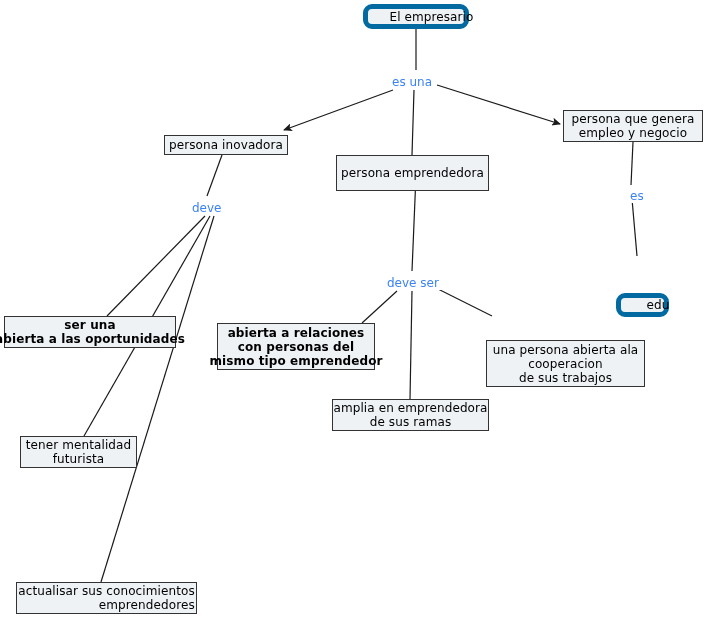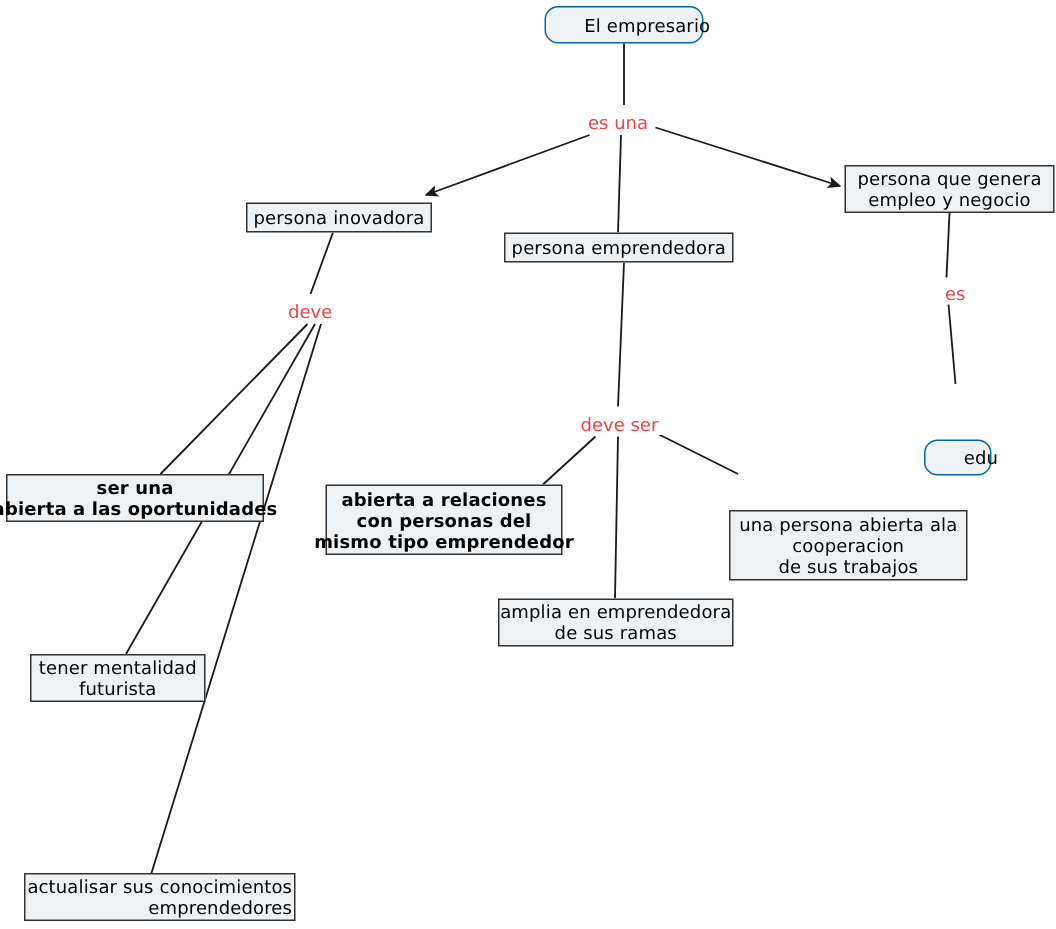--- a/index.html
+++ b/index.html
@@ -37,28 +37,28 @@
     text-align: center;
     display: flex;
     align-items: center;
     justify-content: center;
     padding: 2px 6px;
     white-space: pre;
     letter-spacing: 0.1px;
   }
   .node.rounded {
     border-radius: 9px;
-    border: 1px solid #0369a1;
+    border: 5px solid #0369a1;
     padding-left: 37px;
   }
   .link-label {
     position: absolute;
     font-size: 12px;
     line-height: 13px;
-    color: #ef4444;
+    color: #3b82f6;
     background: #ffffff;
     white-space: nowrap;
     text-align: center;
     padding: 0 2px;
   }
 </style>
 </head>
 <body>
 
 <div id="canvas">
@@ -83,21 +83,21 @@
         <line x1="416" y1="175" x2="412" y2="271" stroke="#1a1a1a" stroke-width="1.2"></line>
         <line x1="397" y1="291" x2="362" y2="323" stroke="#1a1a1a" stroke-width="1.2"></line>
         <line x1="412" y1="291" x2="410" y2="399" stroke="#1a1a1a" stroke-width="1.2"></line>
         <line x1="438" y1="289" x2="492" y2="316" stroke="#1a1a1a" stroke-width="1.2"></line>
       </g>
   </svg>
 
   <div id="node-layer">
       <div class="node rounded" style="left: 363px; top: 4px; width: 106px; height: 25px; background: rgb(238, 242, 245);">El empresario</div>
       <div class="node" style="left: 164px; top: 135px; width: 124px; height: 20px; background: rgb(238, 242, 245);">persona inovadora</div>
-      <div class="node" style="left: 336px; top: 155px; width: 153px; height: 20px; background: rgb(238, 242, 245);">persona emprendedora</div>
+      <div class="node" style="left: 336px; top: 155px; width: 153px; height: 36px; background: rgb(238, 242, 245);">persona emprendedora</div>
       <div class="node" style="left: 563px; top: 110px; width: 140px; height: 32px; background: rgb(238, 242, 245);">persona que genera
 empleo y negocio</div>
       <div class="node rounded" style="left: 616px; top: 256px; width: 41px; height: 24px; background: rgb(238, 242, 245); margin-top: 37px;">edu</div>
       <div class="node" style="left: 4px; top: 316px; width: 172px; height: 32px; background: rgb(238, 242, 245); font-weight: bold;">ser una
 abierta a las oportunidades</div>
       <div class="node" style="left: 20px; top: 436px; width: 117px; height: 32px; background: rgb(238, 242, 245);">tener mentalidad
 futurista</div>
       <div class="node" style="left: 16px; top: 582px; width: 181px; height: 32px; background: rgb(238, 242, 245); text-align: right;">actualisar sus conocimientos
 emprendedores</div>
       <div class="node" style="left: 217px; top: 323px; width: 158px; height: 47px; background: rgb(238, 242, 245); font-weight: bold;">abierta a relaciones

